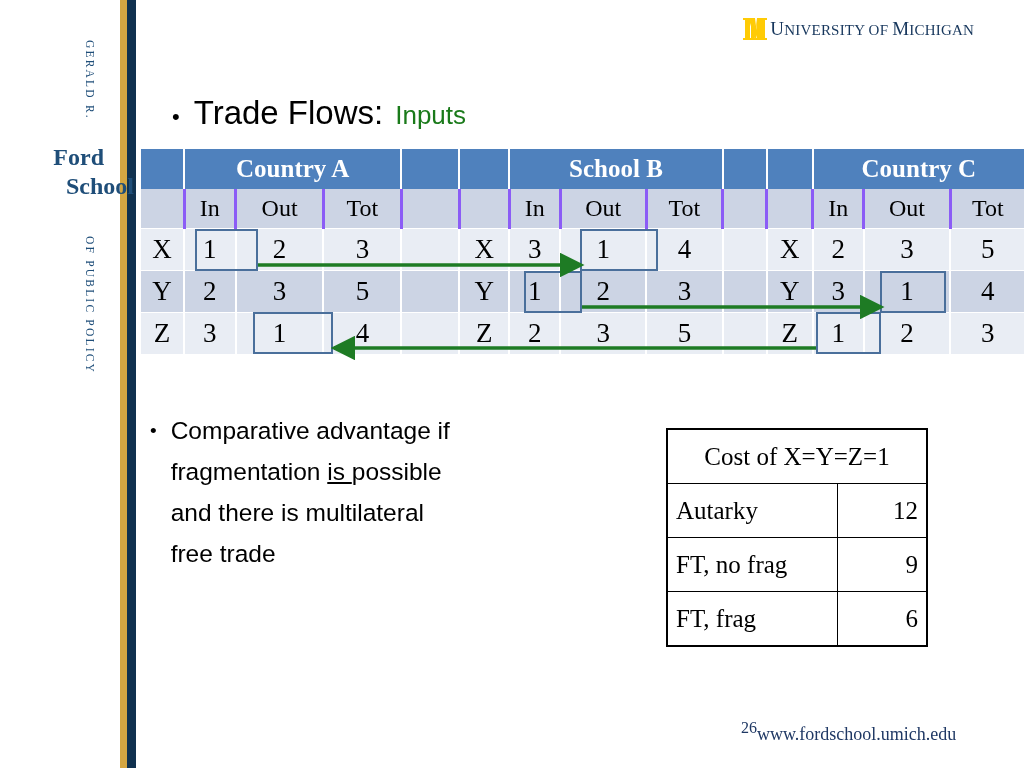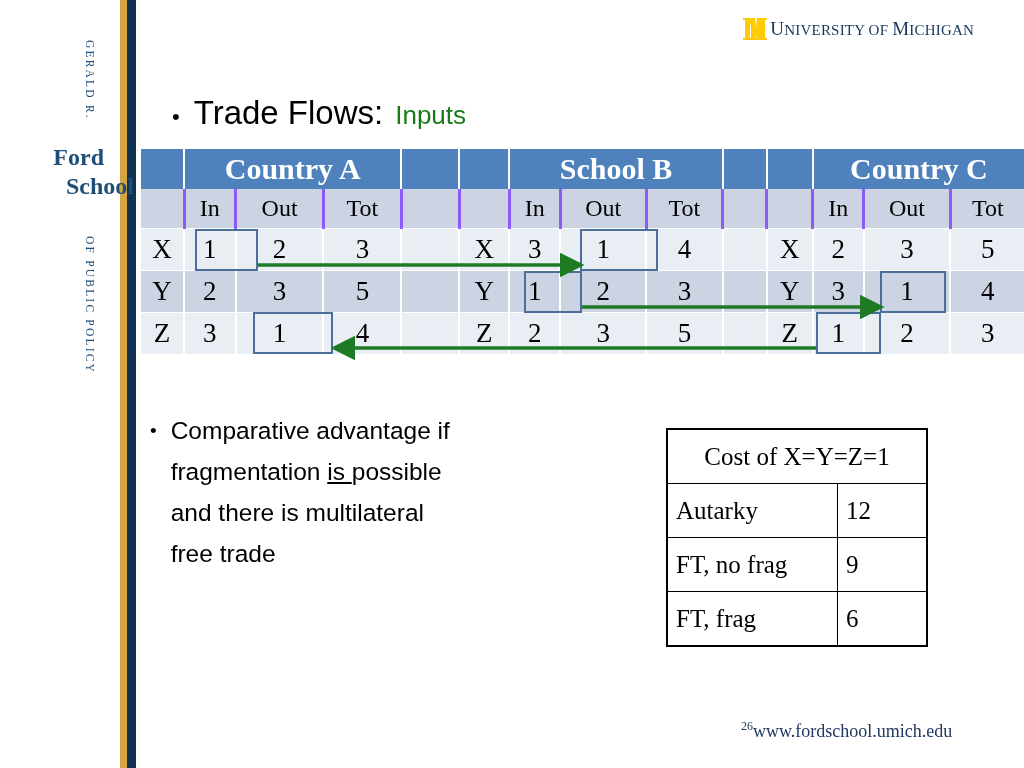--- a/index.html
+++ b/index.html
@@ -50,21 +50,21 @@
   #trade-table{position:absolute;left:141px;top:149px;width:883px;border-collapse:collapse;}
   #trade-table td{
     font-family:"Liberation Serif", serif;
     font-size:27px;
     text-align:center;
     padding:0;
     height:41px;
     color:#000;
   }
   #trade-table tr.hdr-country td{
-    background:#4f81bd;color:#ffffff;font-weight:bold;font-size:30px;height:40px;
+    background:#4f81bd;color:#ffffff;font-weight:bold;font-size:25px;height:40px;
     border-right:2px solid #ffffff;
   }
   #trade-table tr.hdr-sub td{background:#ccd4e4;height:39px;font-size:24px;border-right:3px solid #8b5cf6;}
   #trade-table tr.r-x td{background:#e9edf4;border-right:2px solid #ffffff;}
   #trade-table tr.r-y td{background:#ccd4e4;border-right:2px solid #ffffff;}
   #trade-table tr.r-z td{background:#e9edf4;border-right:2px solid #ffffff;}
   #trade-table tr.hdr-sub td,
   #trade-table tr.r-x td,
   #trade-table tr.r-y td,
   #trade-table tr.r-z td{border-bottom:1px solid #ffffff;}
@@ -79,26 +79,26 @@
   #bullet-text{font-size:24.5px;color:#000;line-height:41px;}
   #bullet-text u{text-decoration:underline;}
 
   
   #cost-table{position:absolute;left:666px;top:428px;width:262px;border-collapse:collapse;
     border:2px solid #000;}
   #cost-table td{font-family:"Liberation Serif", serif;font-size:25px;color:#000;
     border:1px solid #000;height:37px;padding:8px 8px;}
   #cost-table td.ct-head{text-align:center;}
   #cost-table td.ct-label{text-align:left;}
-  #cost-table td.ct-val{text-align:left;width:72px;margin-top:18px;}
+  #cost-table td.ct-val{text-align:right;width:72px;margin-top:18px;}
 
   
   #footer{position:absolute;left:741px;top:719px;
     font-family:"Liberation Serif", serif;color:#1f3864;font-size:18px;white-space:nowrap;}
-  #footer .pagenum{font-size:12px;vertical-align:super;}
+  #footer .pagenum{font-size:16px;vertical-align:super;}
 </style>
 </head>
 <body>
 
 <div id="left-rail">
   <div id="rail-stripe-gold"></div>
   <div id="rail-stripe-navy"></div>
   <div class="vert-text" id="rail-gerald">GERALD R.</div>
   <div id="rail-ford">Ford</div>
   <div id="rail-school">School</div>

